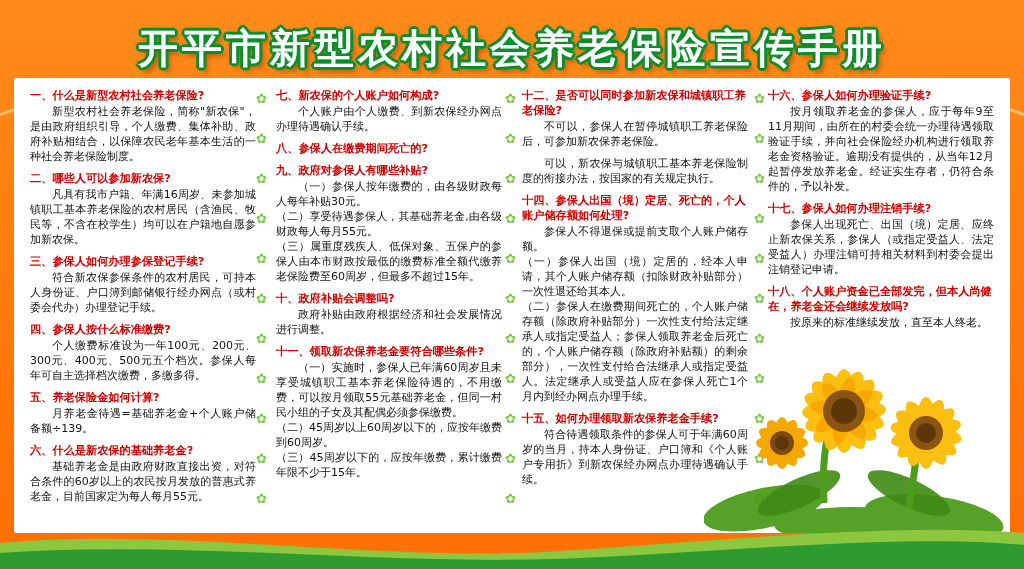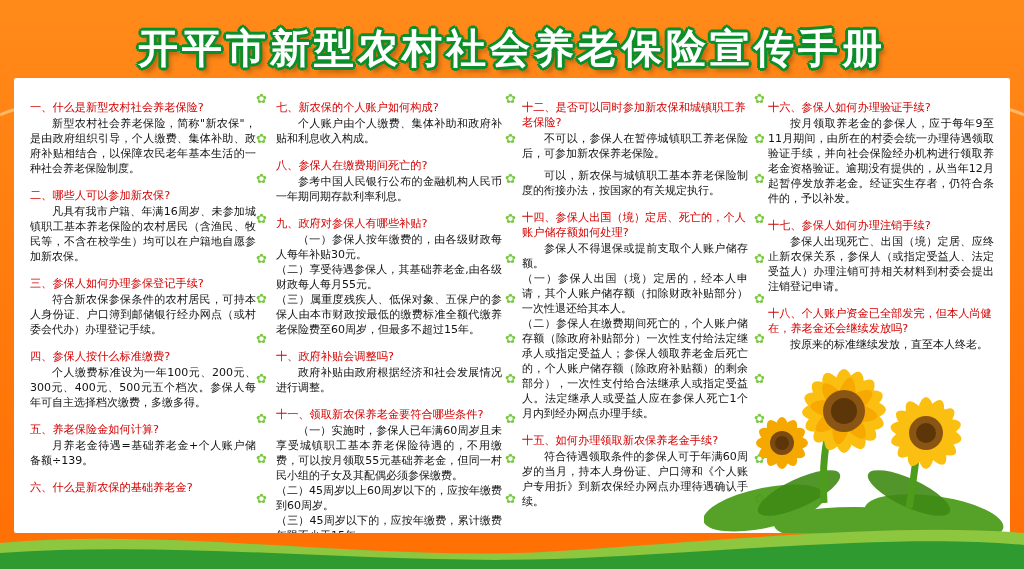--- a/index.html
+++ b/index.html
@@ -40,22 +40,22 @@
     display:flex;
     padding:10px 6px 6px 6px;box-sizing:border-box;
   }
   .col{
     width:25%;
     padding:0 10px;
     box-sizing:border-box;
   }
   .sec{margin-bottom:7px;}
   .q{
-    color:#d40000;font-weight:normal;font-size:11.2px;line-height:15px;
-    margin:12px 0 1px 0;
+    color:#d40000;font-weight:bold;font-size:11.2px;line-height:15px;
+    margin:0 0 1px 0;
   }
   .a{
     color:#111111;font-size:11px;line-height:15px;margin:0;
     text-align:justify;text-indent:22px;
   }
   
   .dots{
     position:absolute;top:0;width:14px;height:455px;pointer-events:none;
   }
   .dot{
@@ -110,31 +110,31 @@
         <div class="sec">
             <p class="q">四、参保人按什么标准缴费?</p>
             <p class="a">个人缴费标准设为一年100元、200元、300元、400元、500元五个档次。参保人每年可自主选择档次缴费，多缴多得。</p>
           </div>
         <div class="sec">
             <p class="q">五、养老保险金如何计算?</p>
             <p class="a">月养老金待遇=基础养老金+个人账户储备额÷139。</p>
           </div>
         <div class="sec">
             <p class="q">六、什么是新农保的基础养老金?</p>
+            <p class="a">基础养老金是由政府财政直接出资，对符合条件的60岁以上的农民按月发放的普惠式养老金，目前国家定为每人每月55元。</p>
           </div>
       </div>
 
       <div class="col">
         <div class="sec">
             <p class="q">七、新农保的个人账户如何构成?</p>
-            <p class="a">个人账户由个人缴费、集体补助和政府补贴和利息收入构成。</p>
+            <p class="a">个人账户由个人缴费、到新农保经办网点办理待遇确认手续。</p>
           </div>
         <div class="sec">
             <p class="q">八、参保人在缴费期间死亡的?</p>
-            <p class="a">参考中国人民银行公布的金融机构人民币一年期同期存款利率利息。</p>
           </div>
         <div class="sec">
             <p class="q">九、政府对参保人有哪些补贴?</p>
             <p class="a" style="white-space:pre-line">（一）参保人按年缴费的，由各级财政每人每年补贴30元。
 （二）享受待遇参保人，其基础养老金,由各级财政每人每月55元。
 （三）属重度残疾人、低保对象、五保户的参保人由本市财政按最低的缴费标准全额代缴养老保险费至60周岁，但最多不超过15年。</p>
           </div>
         <div class="sec">
             <p class="q">十、政府补贴会调整吗?</p>
             <p class="a">政府补贴由政府根据经济和社会发展情况进行调整。</p>

